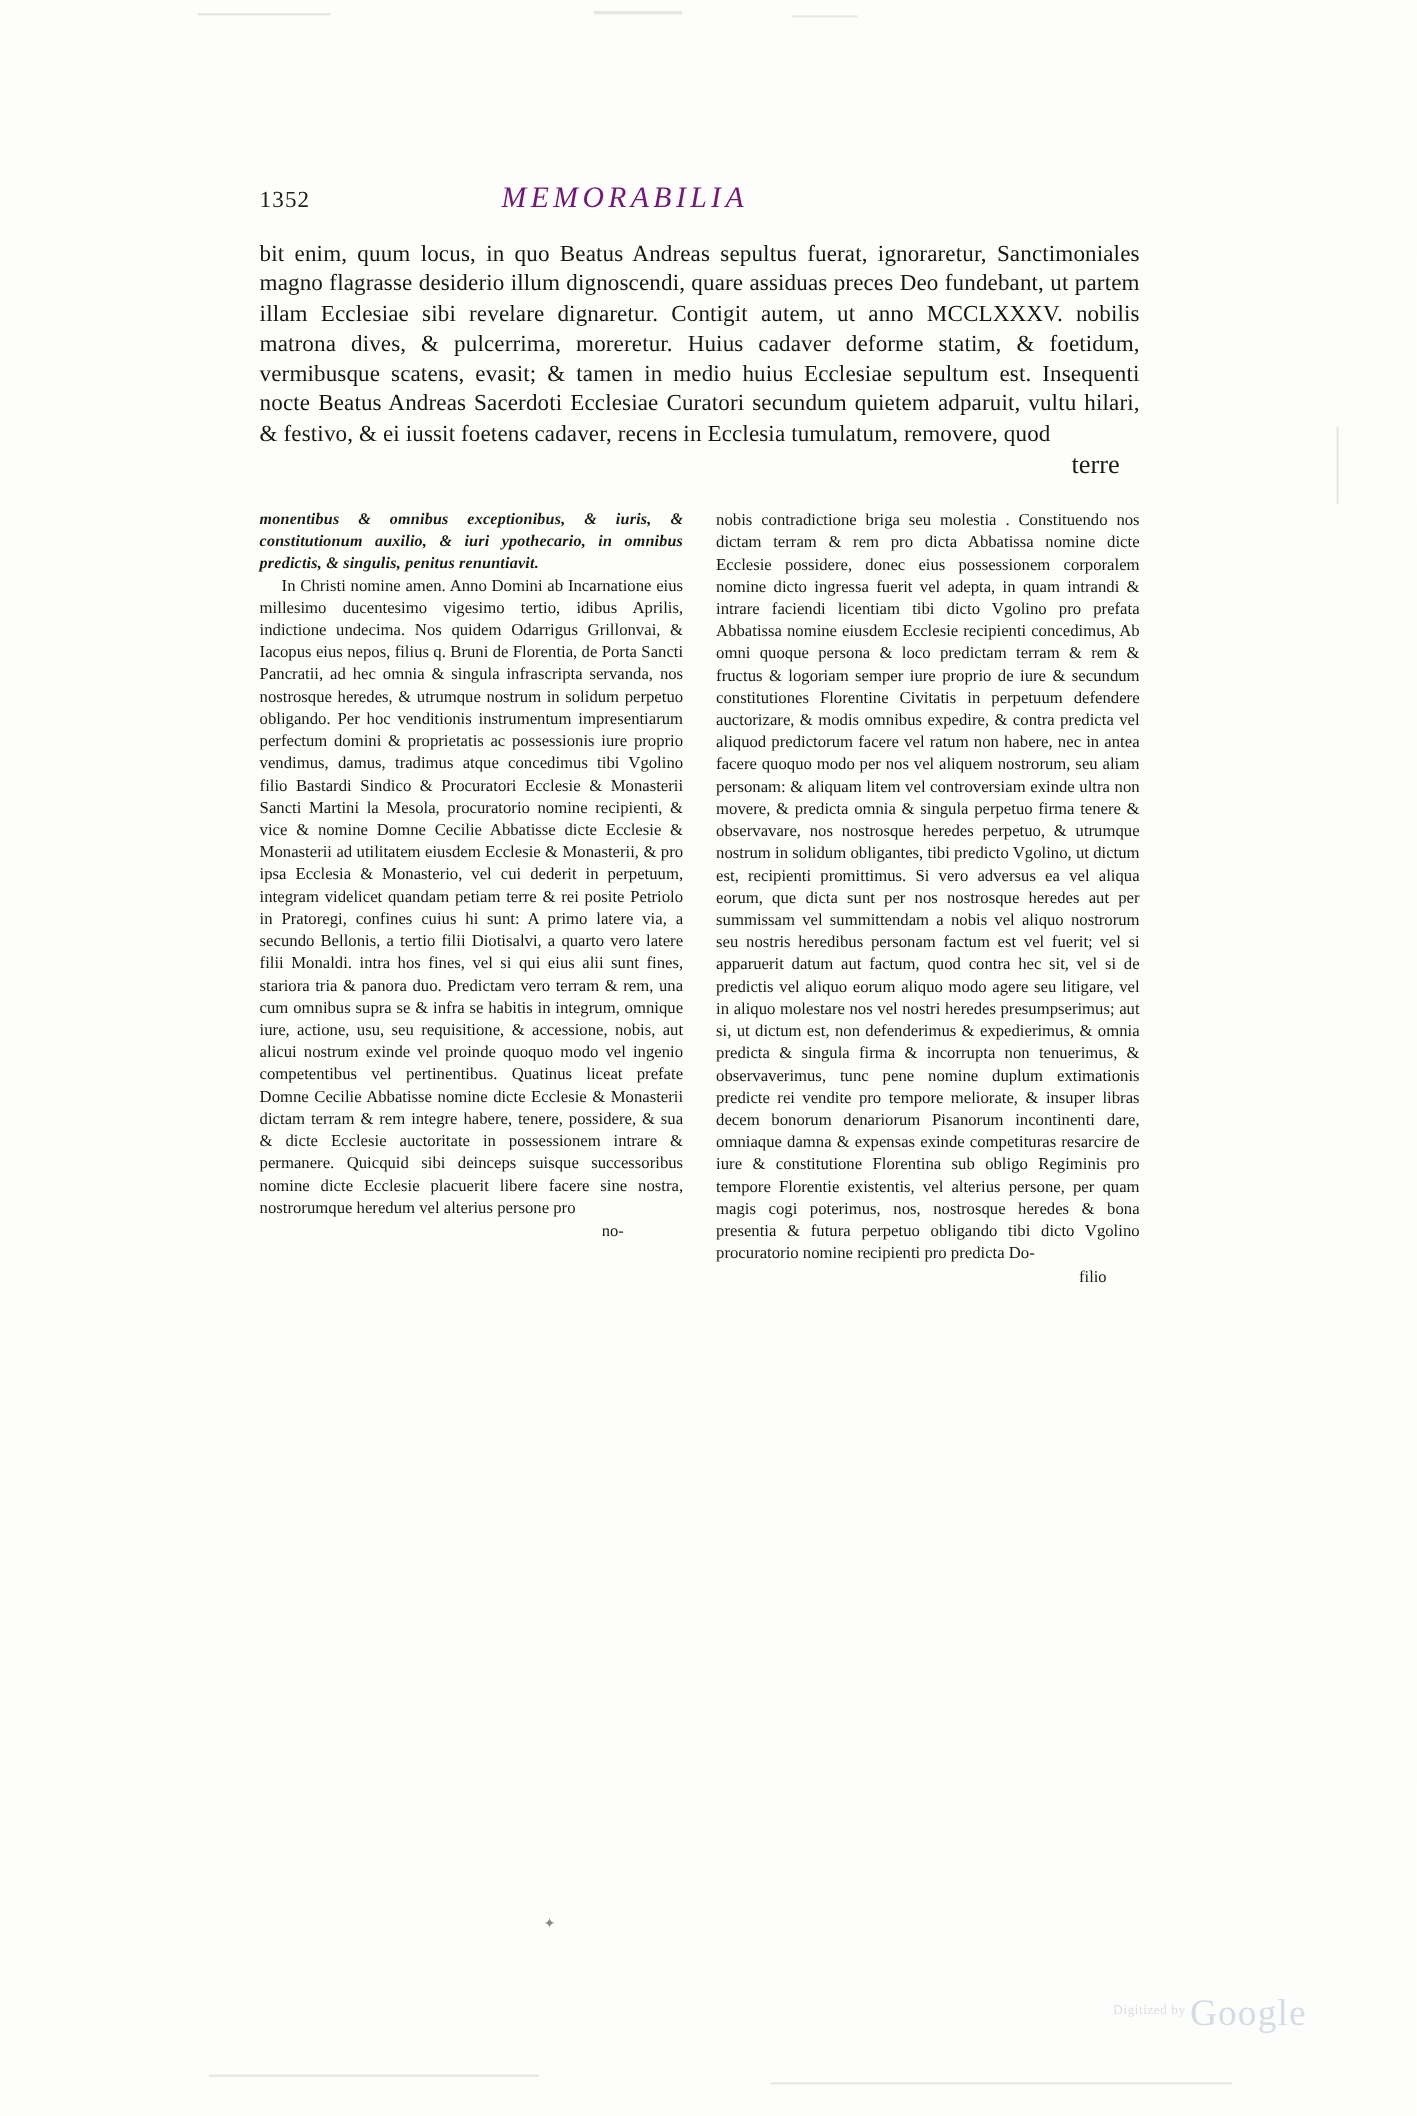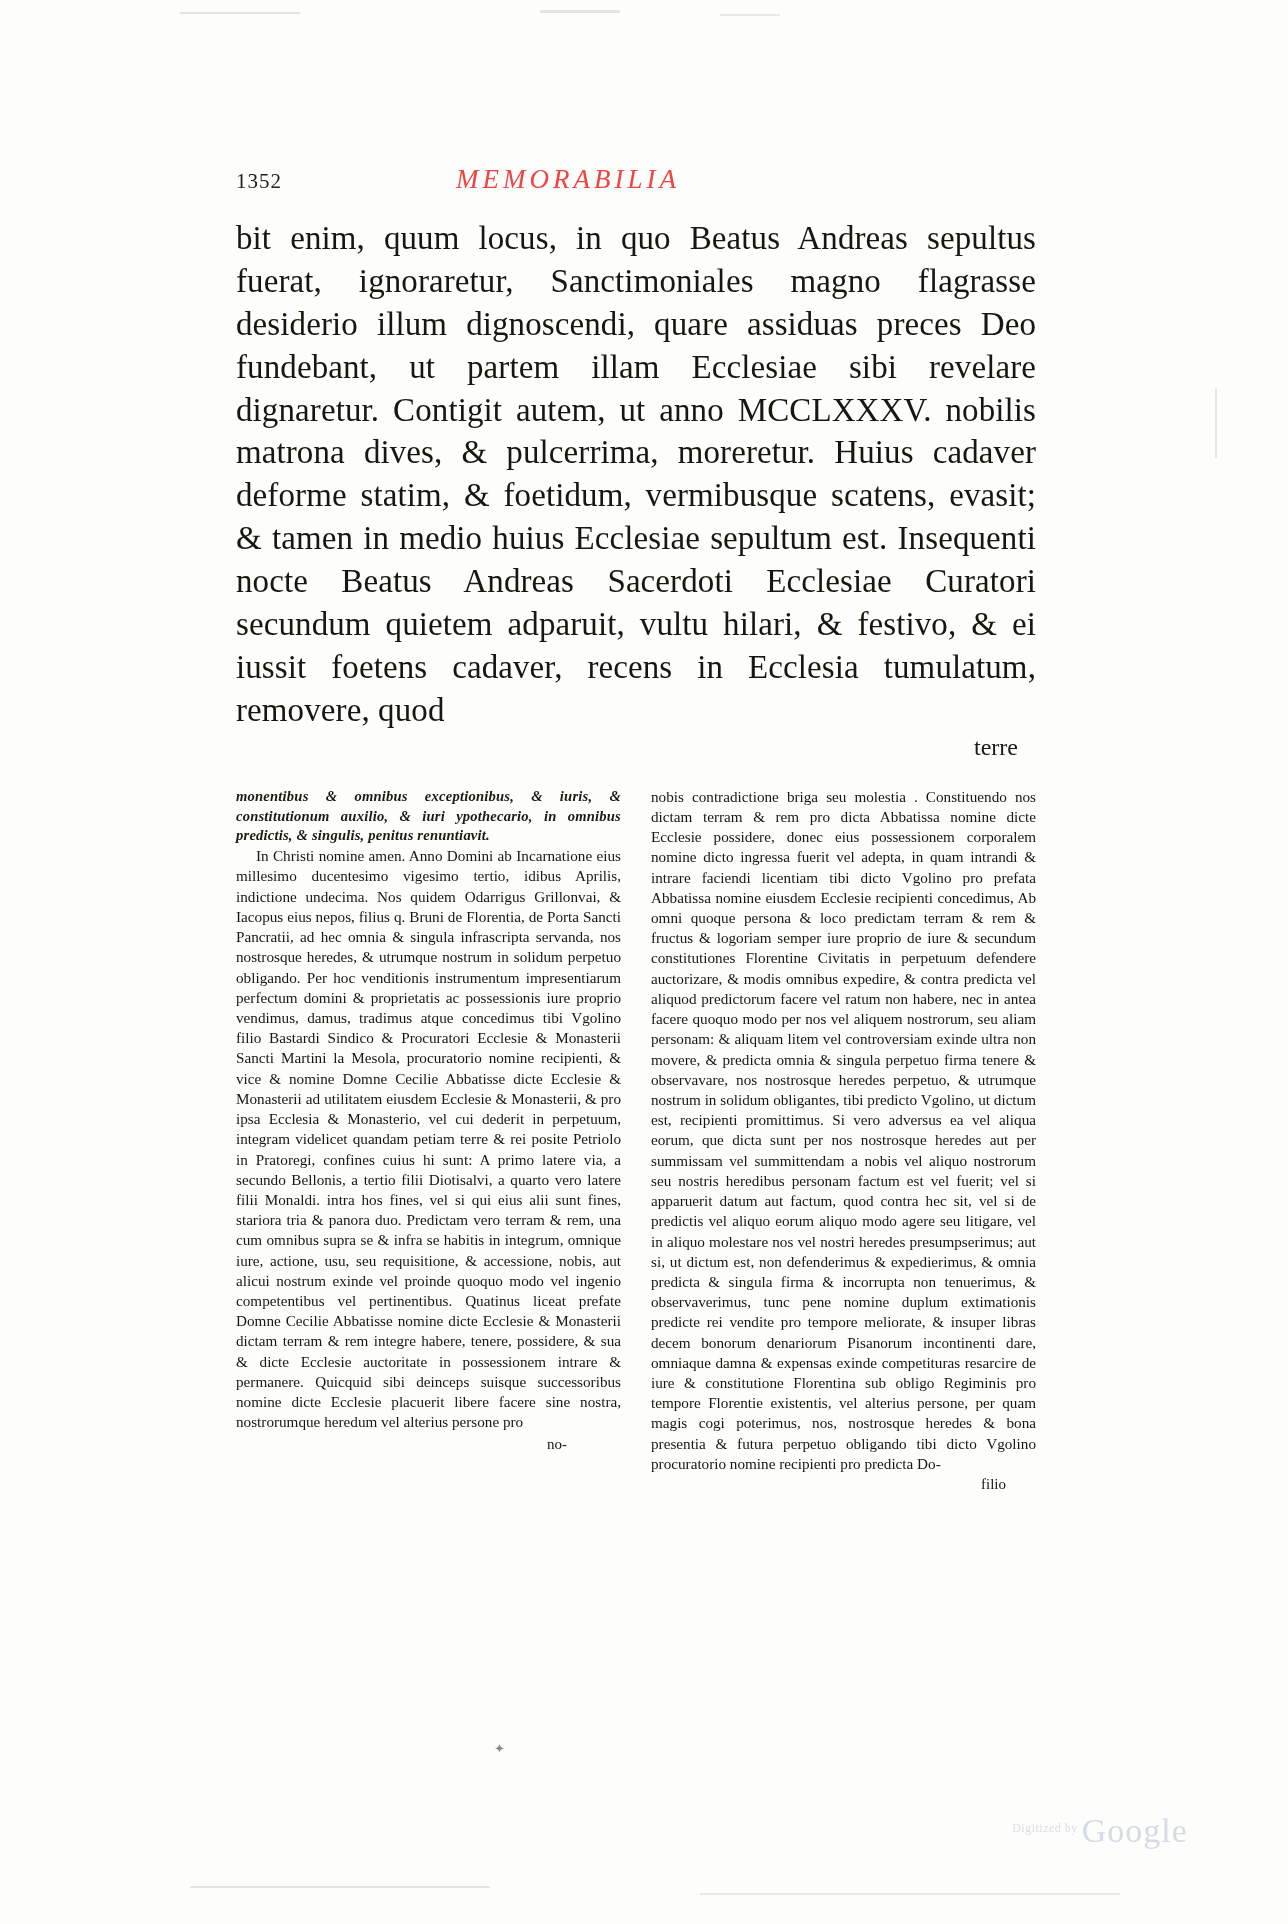--- a/index.html
+++ b/index.html
@@ -53,24 +53,24 @@
     color: #20201c;
     width: 140px;
   }
   .running-title {
     flex: 1;
     text-align: left;
     padding-left: 80px;
     font-style: italic;
     font-size: 27px;
     letter-spacing: 4px;
-    color: #ef4444;
+    color: #701a75;
   }
   .lead {
-    font-size: 33px;
+    font-size: 21px;
     line-height: 1.30;
     text-align: justify;
     text-justify: inter-word;
     letter-spacing: 0.1px;
     color: #18170f;
   }
   .catchword-right {
     text-align: right;
     font-size: 24px;
     margin-top: 2px;

